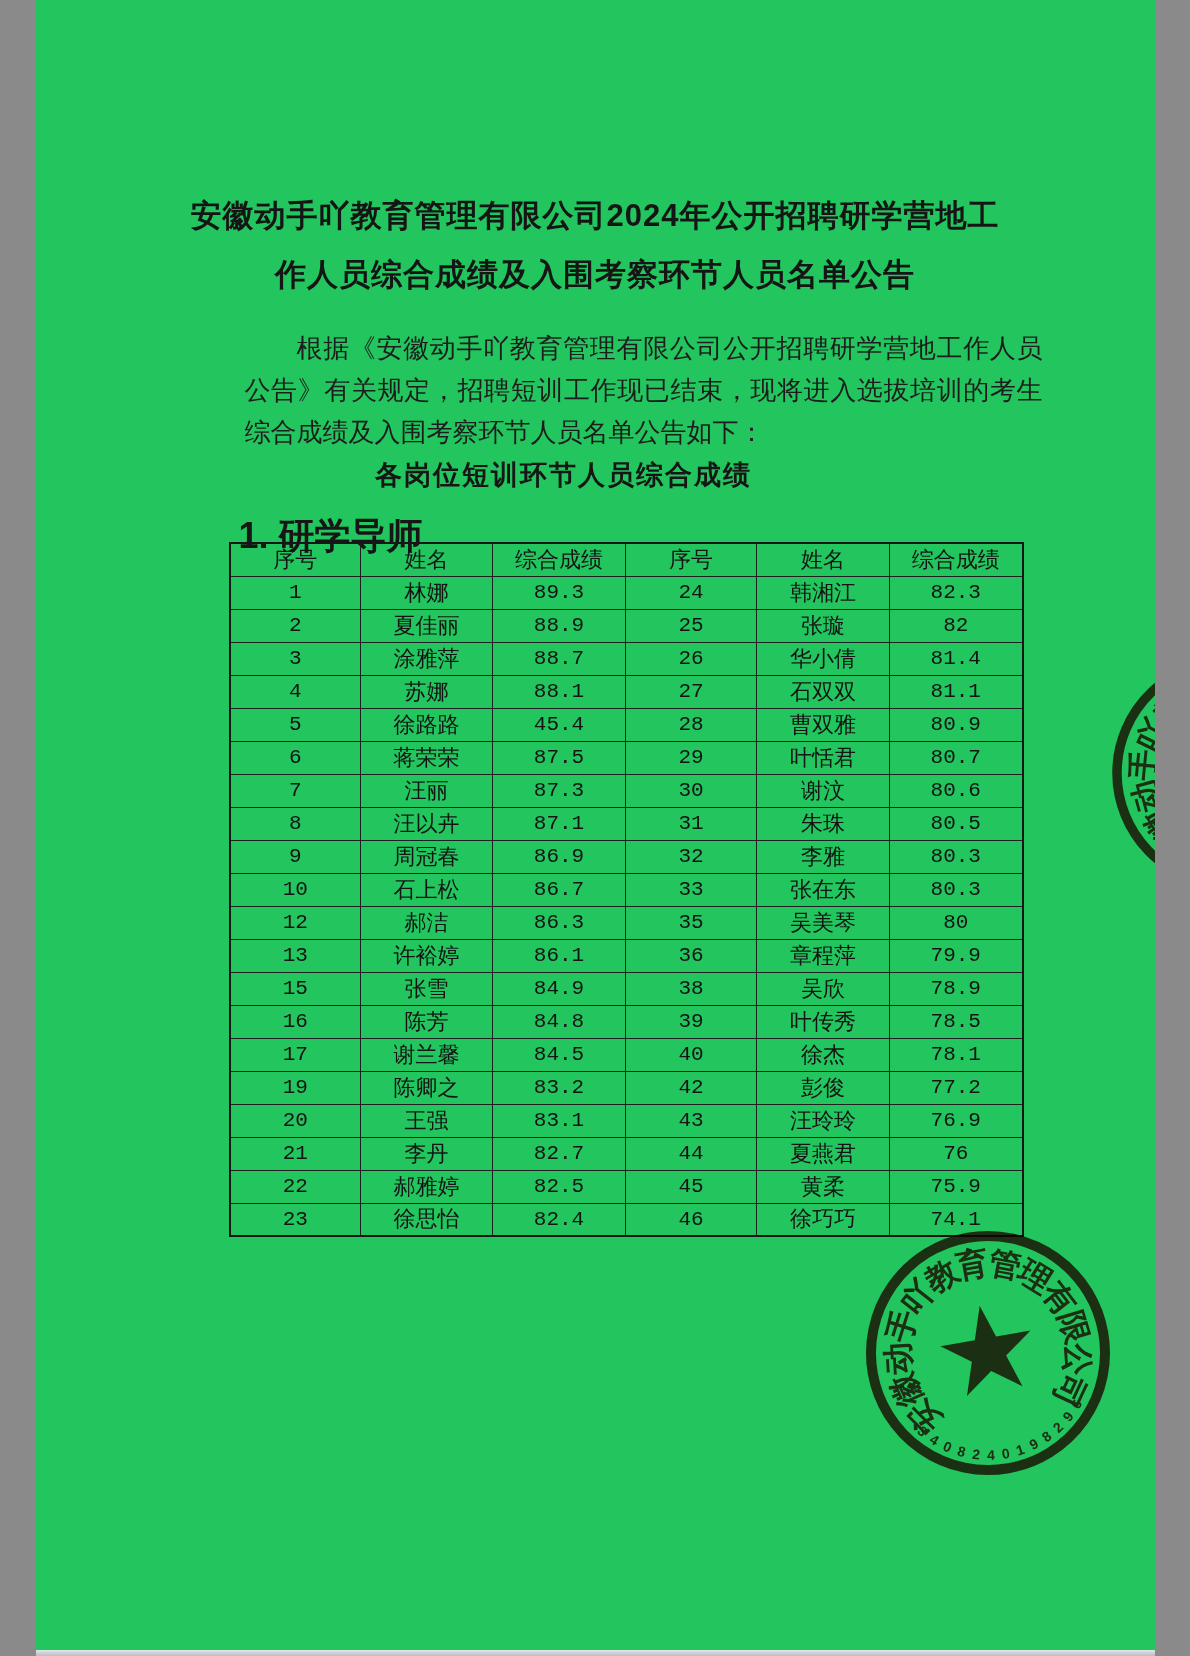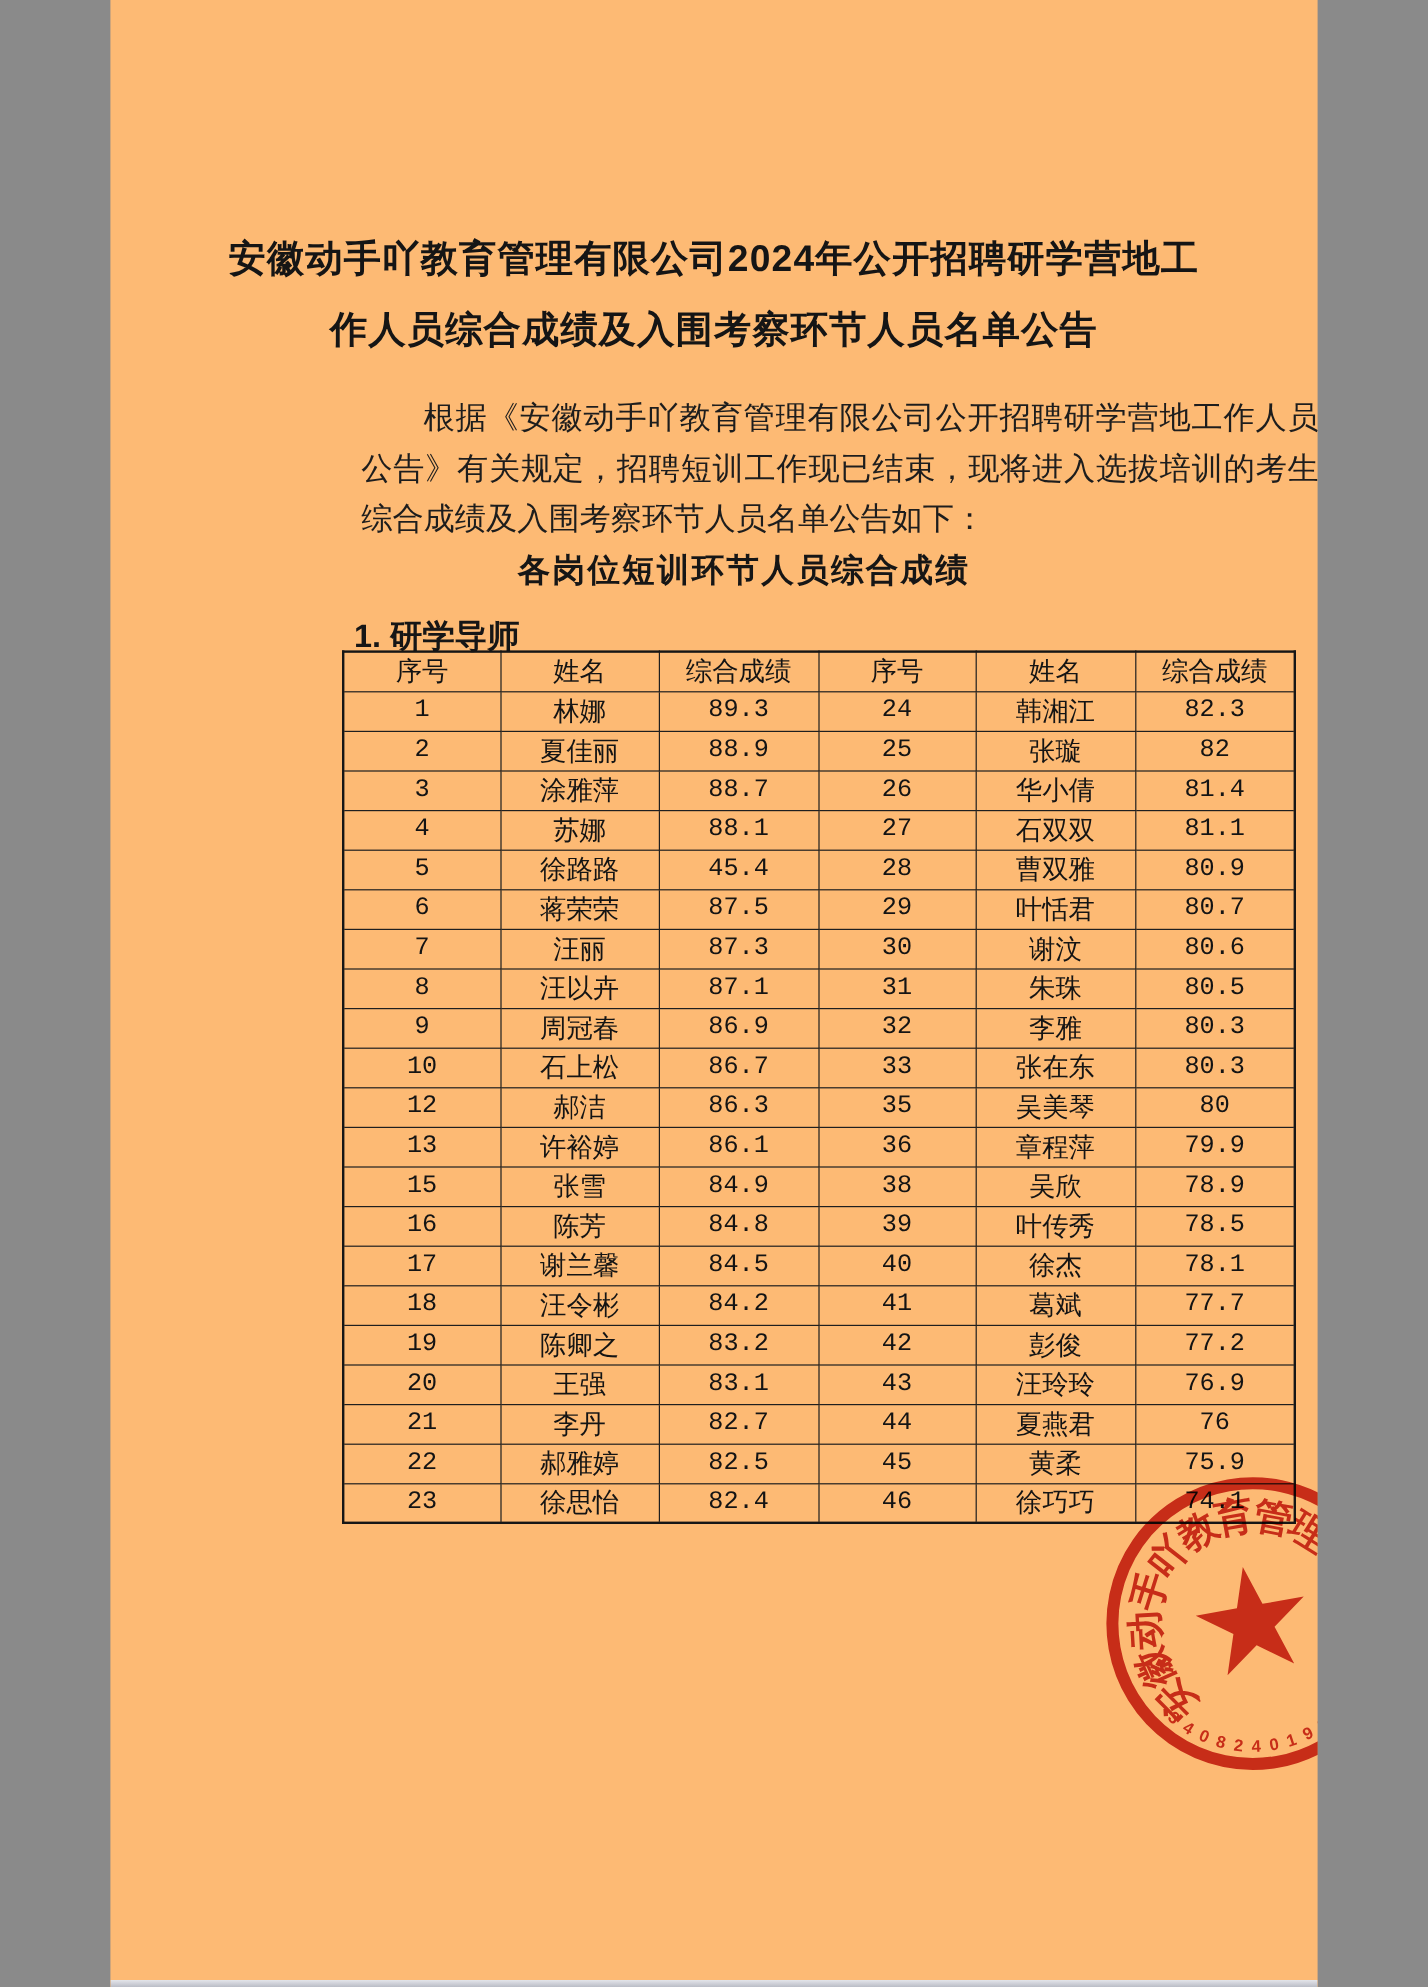--- a/index.html
+++ b/index.html
@@ -1,44 +1,45 @@
 <!DOCTYPE html>
 <html><head>
 <meta charset="utf-8">
 <style>
   html,body{margin:0;padding:0;background:#8a8a8a;}
   .page{
     position:relative;
-    width:1006px;height:1656px;
+    width:1085px;height:1656px;
     margin:0 auto;
-    background:#fdba74;
+    background:#22c55e;
     overflow:hidden;
     font-family:"Liberation Sans", sans-serif;
     color:#1b1b1b;
+    padding-left:34px;
   }
   .title{
     position:absolute;top:186px;left:0;width:100%;
     text-align:center;font-size:31px;font-weight:bold;line-height:59px;
     letter-spacing:1px;color:#151515;
   }
   .intro{
     position:absolute;top:311px;left:193px;width:798px;
     font-size:26px;line-height:42px;
     text-indent:2em;text-align:justify;text-justify:inter-character;
     color:#1d1d1d;margin:16px;
   }
   .subtitle{
     position:absolute;top:457px;left:0;width:1000px;
     text-align:center;font-size:27px;font-weight:bold;color:#161616;
     letter-spacing:2px;
     margin-left:28px;
   }
   .section-label{
     position:absolute;top:512px;left:203px;
-    font-size:27px;font-weight:bold;color:#161616;
+    font-size:36px;font-weight:bold;color:#161616;
   }
   table.score-table{
     position:absolute;top:542px;left:193px;width:793px;
     border-collapse:collapse;table-layout:fixed;
     font-family:Liberation Mono, monospace;
     font-size:22px;color:#141414;
   }
   table.score-table th, table.score-table td{
     border:1.6px solid #1f1f1f;
     height:33px;box-sizing:border-box;
@@ -207,28 +208,20 @@
           <td>叶传秀</td>
           <td class="num">78.5</td>
         </tr>
         <tr>
           <td class="num">17</td>
           <td>谢兰馨</td>
           <td class="num">84.5</td>
           <td class="num">40</td>
           <td>徐杰</td>
           <td class="num">78.1</td>
-        </tr>
-        <tr>
-          <td class="num">18</td>
-          <td>汪令彬</td>
-          <td class="num">84.2</td>
-          <td class="num">41</td>
-          <td>葛斌</td>
-          <td class="num">77.7</td>
         </tr>
         <tr>
           <td class="num">19</td>
           <td>陈卿之</td>
           <td class="num">83.2</td>
           <td class="num">42</td>
           <td>彭俊</td>
           <td class="num">77.2</td>
         </tr>
         <tr>

